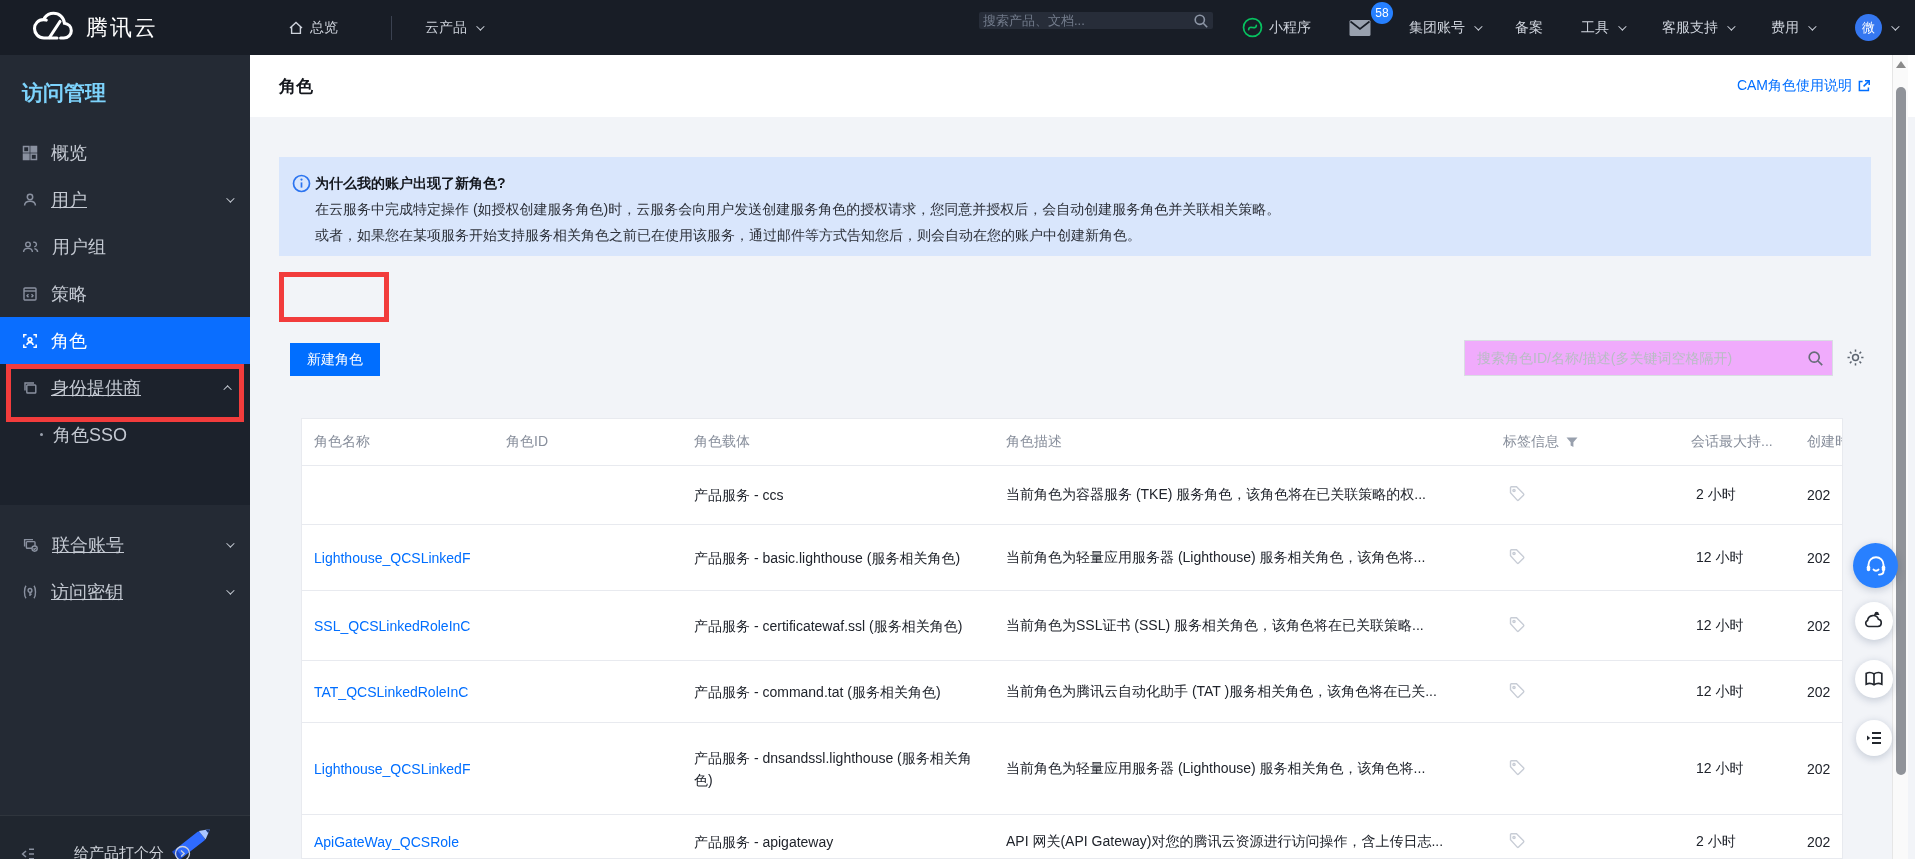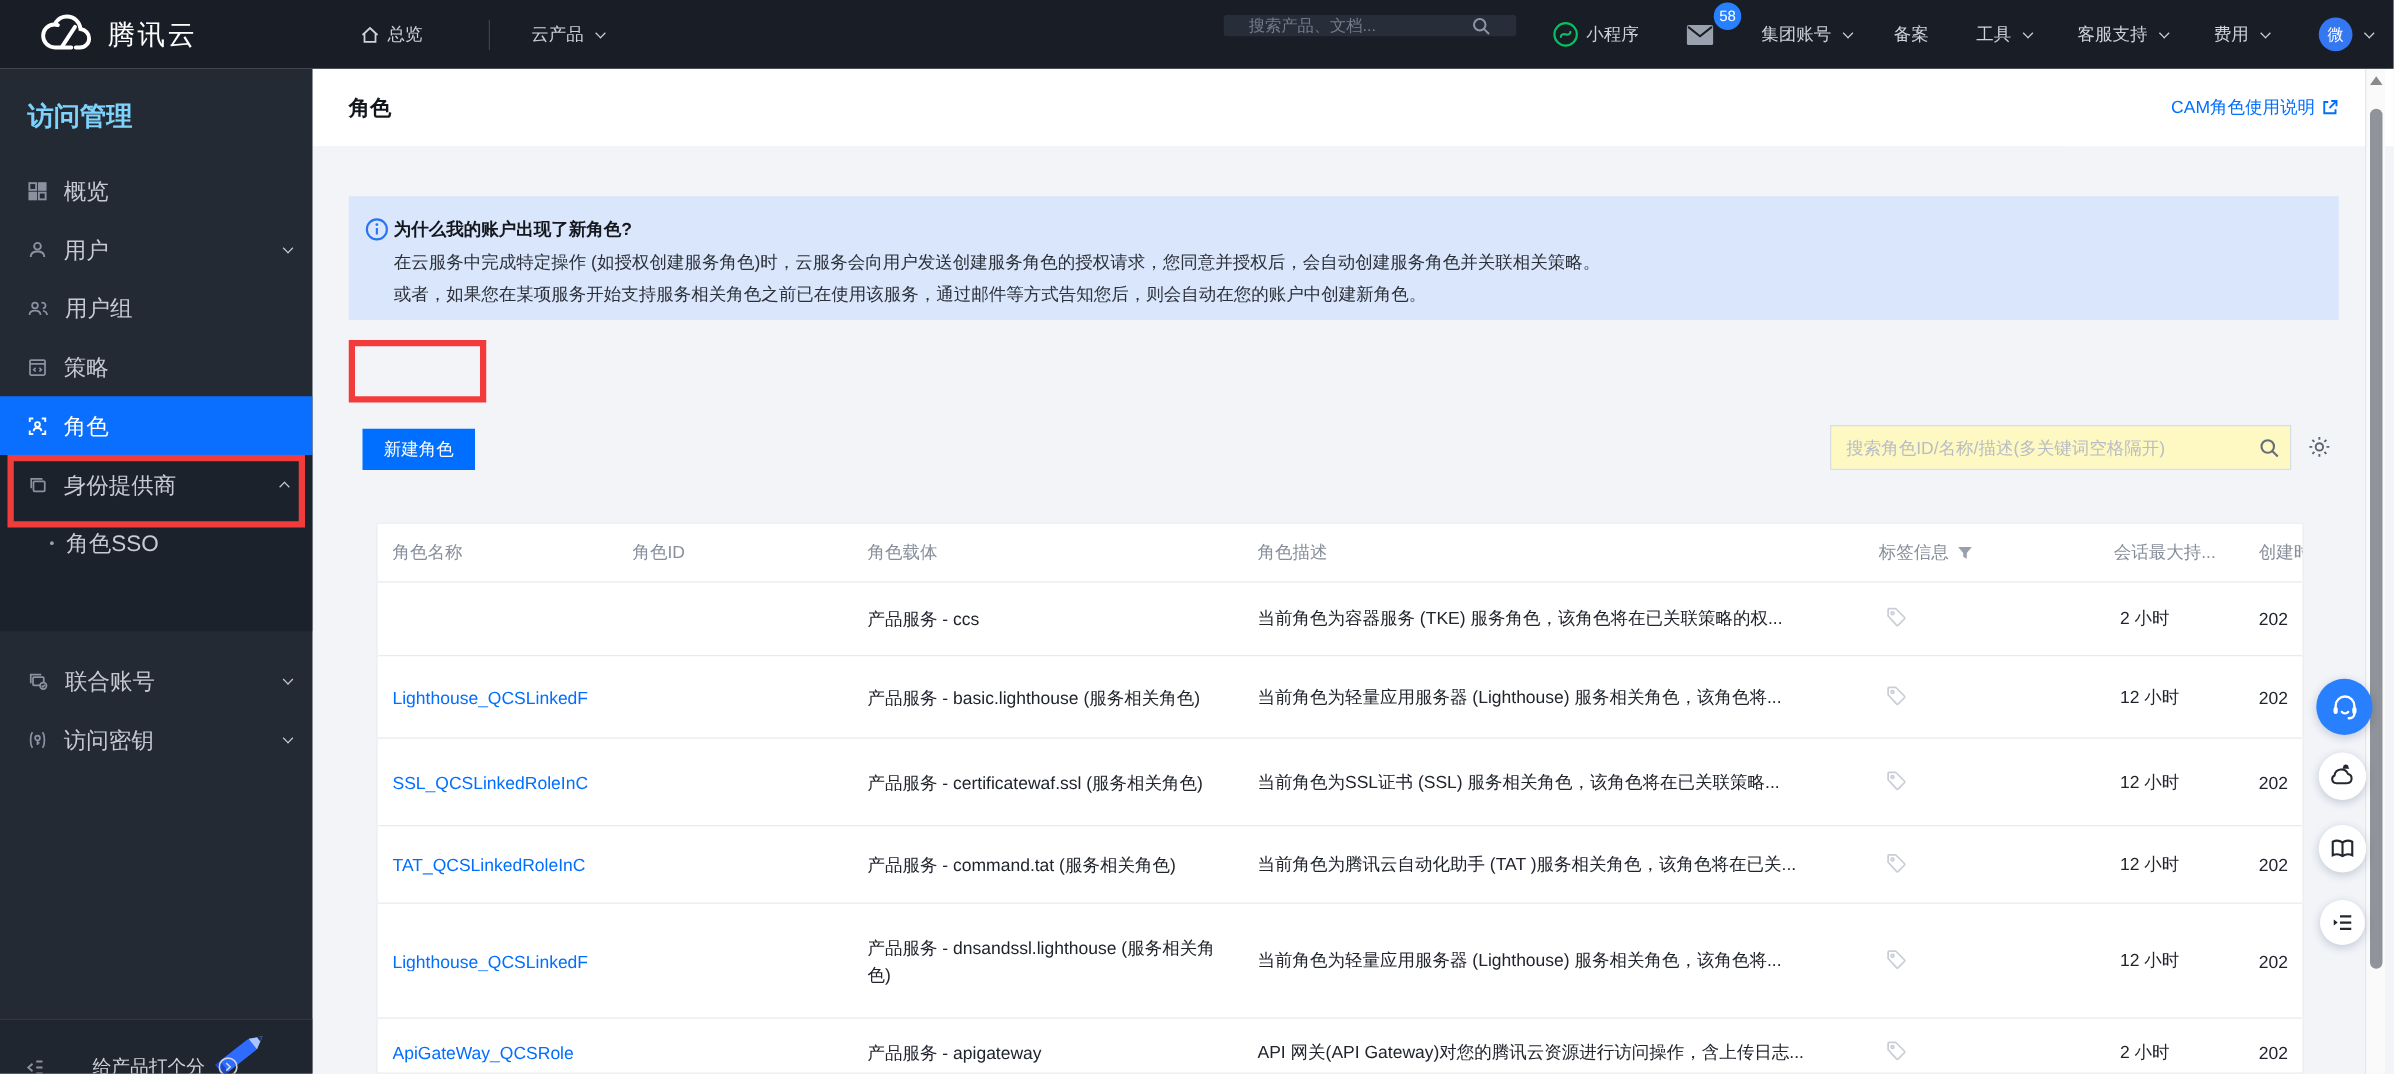--- a/index.html
+++ b/index.html
@@ -8,32 +8,32 @@
   .app { position:relative; width:1915px; height:859px; overflow:hidden; }
 
   
   .topbar { position:absolute; left:0; top:0; width:1915px; height:55px; background:#181d26; z-index:20; }
   .topbar .logo { position:absolute; left:30px; top:10px; display:flex; align-items:center; gap:10px; }
   .logo-text { color:#fff; font-size:22px; letter-spacing:2px; }
   .tb-item { position:absolute; top:0; height:55px; display:flex; align-items:center; gap:6px; color:#cdd2db; font-size:14px; cursor:pointer; }
   .tb-divider { position:absolute; left:391px; top:16px; width:1px; height:24px; background:#3a4150; }
   .chev { display:inline-block; width:6px; height:6px; border-right:1.4px solid currentColor; border-bottom:1.4px solid currentColor; transform:rotate(45deg) translateY(-2px); margin-left:3px; }
   .chev.up { transform:rotate(-135deg) translateY(-2px); }
-  .tb-search { position:absolute; left:979px; top:12px; width:234px; height:17px; background:#272d39; border-radius:2px; display:flex; align-items:center; padding:0 20px; }
+  .tb-search { position:absolute; left:979px; top:12px; width:234px; height:17px; background:#272d39; border-radius:2px; display:flex; align-items:center; padding:0 4px; }
   .tb-search input { flex:1; background:transparent; border:none; outline:none; color:#c6ccd6; font-size:13px; }
   .tb-search input::placeholder { color:#737c8c; }
   .badge { position:absolute; left:1371px; top:2px; min-width:22px; height:22px; border-radius:11px; background:#2680ff; color:#fff; font-size:12px; display:flex; align-items:center; justify-content:center; padding:0 4px; }
   .avatar { width:27px; height:27px; border-radius:50%; background:#3577f0; color:#fff; font-size:13px; display:flex; align-items:center; justify-content:center; }
 
   
   .sidebar { position:absolute; left:0; top:55px; width:250px; height:804px; background:#242a34; z-index:10; overflow:hidden; }
   .sb-title { position:absolute; left:22px; top:24px; color:#7dd3fc; font-size:21px; font-weight:bold; }
   .sb-item { position:absolute; left:0; width:250px; height:47px; display:flex; align-items:center; gap:13px; padding:0 18px 0 22px; color:#c5cad3; font-size:18px; cursor:pointer; }
   .sb-item .ic { color:#8a91a0; display:flex; }
-  .sb-item .grow { flex:1; }
+  .sb-item .grow { flex:1;text-decoration:underline; }
   .sb-item.active { background:#0a6eff; color:#fff; }
   .sb-item.active .ic { color:#fff; }
   .sb-sub { padding-left:40px; gap:10px;text-align:right; }
   .dot { width:3px; height:3px; border-radius:50%; background:#9aa1ad; }
   .subgroup-bg { position:absolute; left:0; top:309px; width:250px; height:141px; background:#1c222c; }
   .sb-footer { position:absolute; left:0; bottom:0; width:250px; height:44px; background:#20262f; border-top:1px solid rgba(255,255,255,0.07); }
   .sb-footer .row { position:absolute; left:0; top:28px; width:250px; display:flex; align-items:center; gap:10px; padding:0 20px; color:#cfd3da; font-size:15px; }
   .pencil3d { position:absolute; right:26px; top:2px; }
 
   
@@ -47,21 +47,21 @@
   .page-title { font-size:17px; font-weight:bold; color:#13161c; }
   .help-link { color:#006eff; font-size:14px; display:flex; align-items:center; gap:5px; cursor:pointer; }
   .content { position:absolute; left:0; top:62px; width:1401px; height:742px; background:#f2f4f8; }
 
   .banner { position:absolute; left:29px; top:40px; width:1592px; height:99px; background:#d9e6fc; padding:13px 20px 0 36px; }
   .banner .b-title { font-size:14px; font-weight:bold; color:#14171d; line-height:26px; }
   .banner .b-line { font-size:14px; color:#2c3039; line-height:26px; }
   .banner .info-ic { position:absolute; left:13px; top:17px; }
 
   .btn-primary { position:absolute; left:40px; top:226px; width:90px; height:33px; background:#006eff; color:#fff; font-size:14px; border:none; cursor:pointer; }
-  .tbl-search { position:absolute; left:1214px; top:223px; width:369px; height:36px; background:#fef9c3; border:1px solid #d9dce3; display:flex; align-items:center; }
+  .tbl-search { position:absolute; left:1214px; top:223px; width:369px; height:36px; background:#f0abfc; border:1px solid #d9dce3; display:flex; align-items:center; }
   .tbl-search input { flex:1; border:none; outline:none; font-size:14px; color:#333; padding:0 8px 0 12px; background:transparent; }
   .tbl-search input::placeholder { color:#b8bcc4; }
   .tbl-search .s-ic { width:34px; display:flex; align-items:center; justify-content:center; color:#666c78; cursor:pointer; }
   .gear { position:absolute; left:1596px; top:231px; color:#5c6470; cursor:pointer; }
 
   
   .tbl { position:absolute; left:51px; top:301px; width:1542px; height:441px; background:#fff; border:1px solid #e8eaef; overflow:hidden; }
   .thead { position:relative; height:47px; border-bottom:1px solid #e8eaef; }
   .th { position:absolute; top:50%; transform:translateY(-50%); color:#878e9b; font-size:14px; white-space:nowrap; }
   .tr { position:relative; border-bottom:1px solid #e8eaef; }

